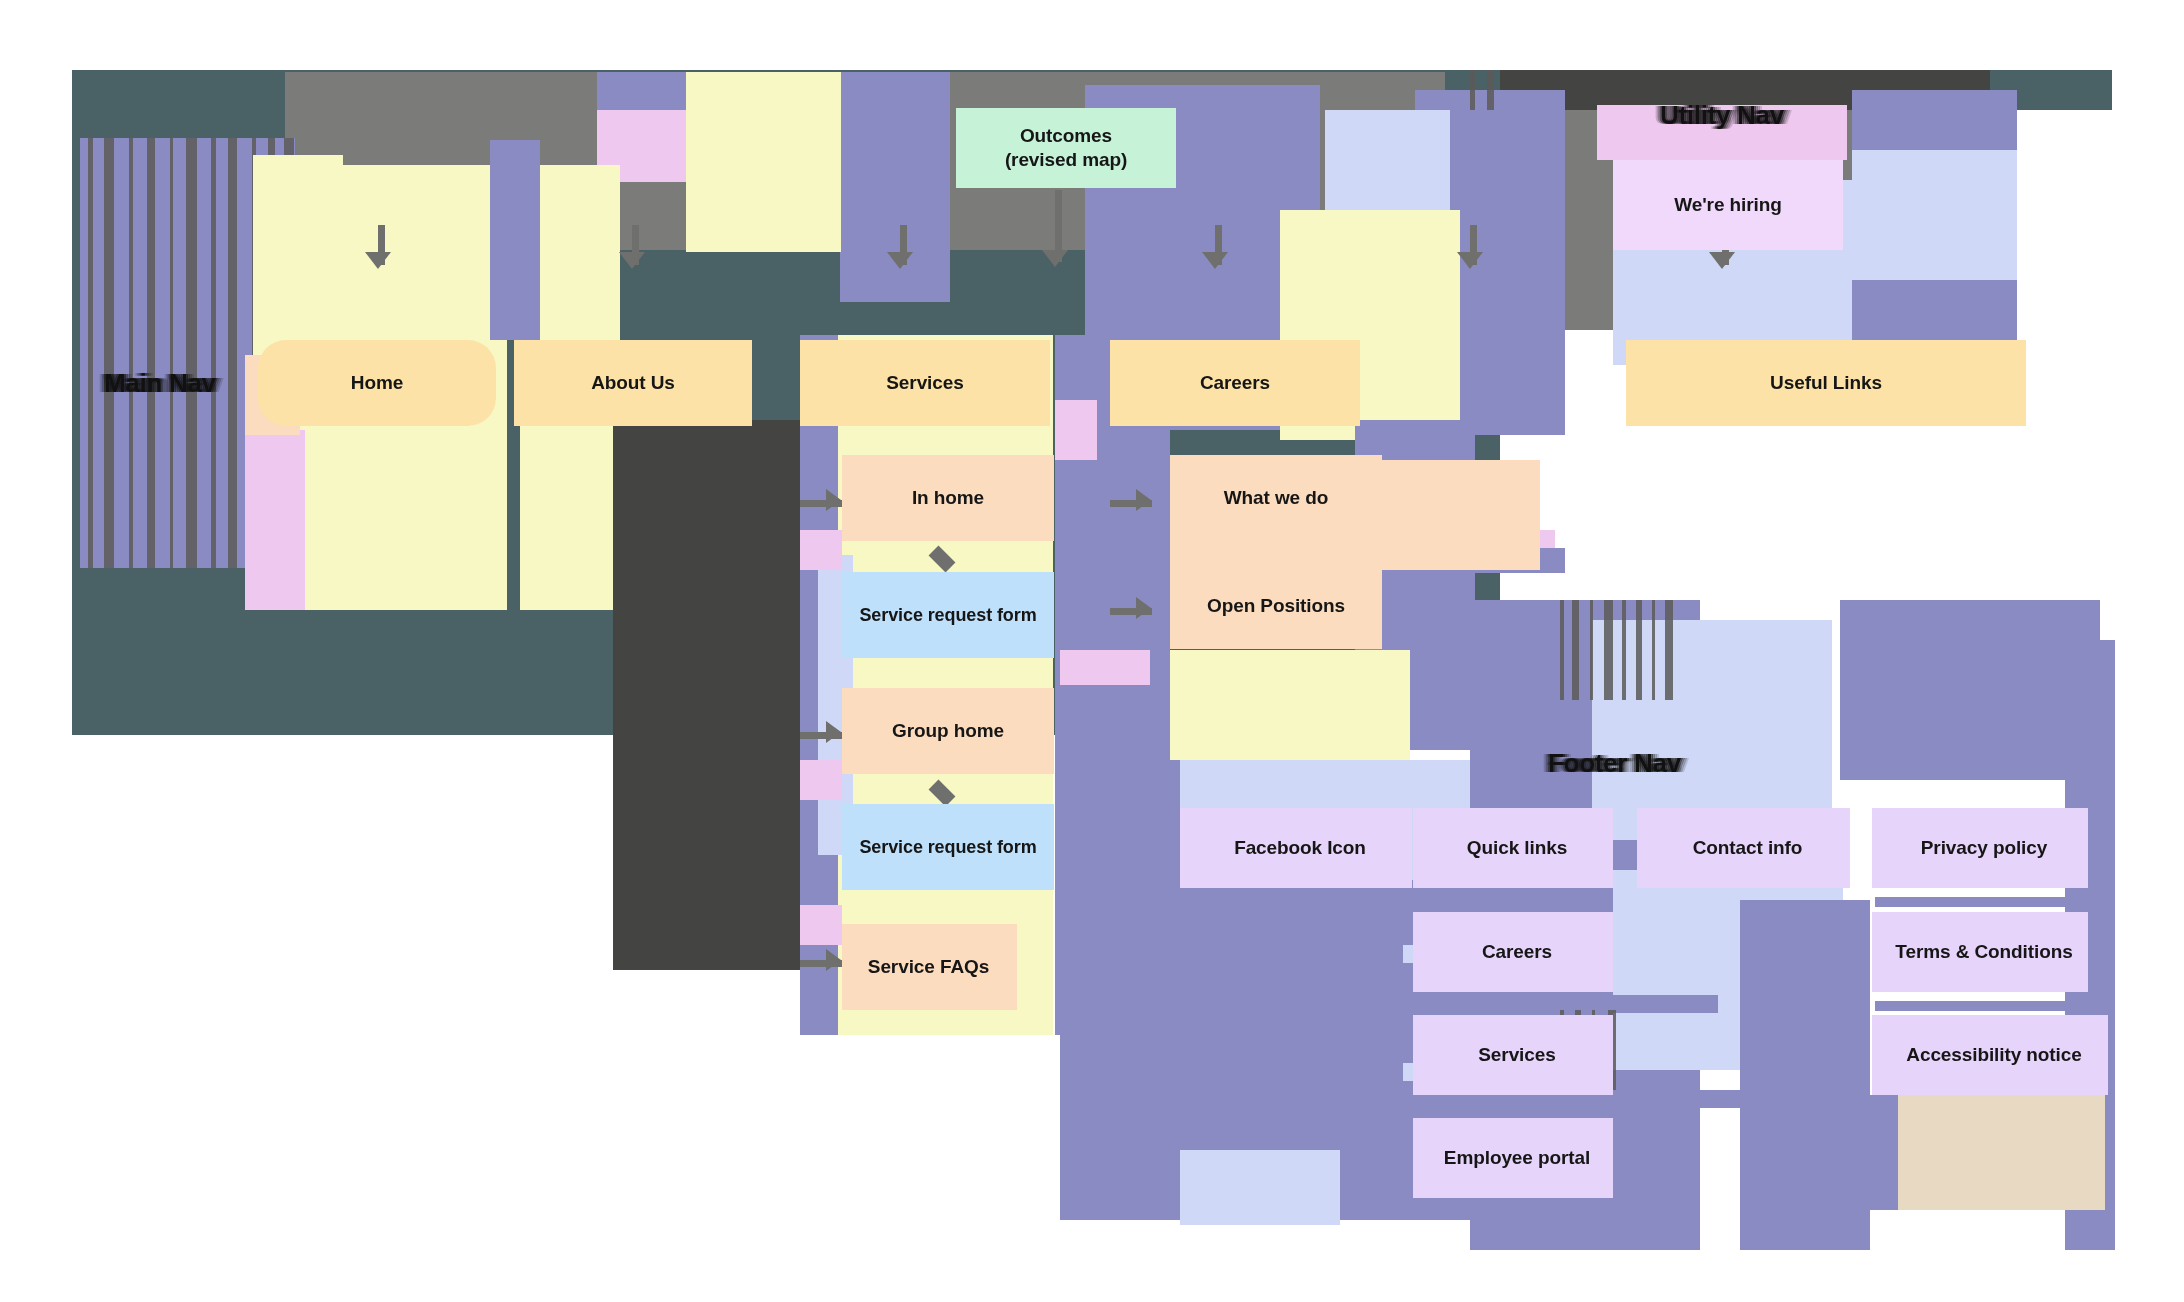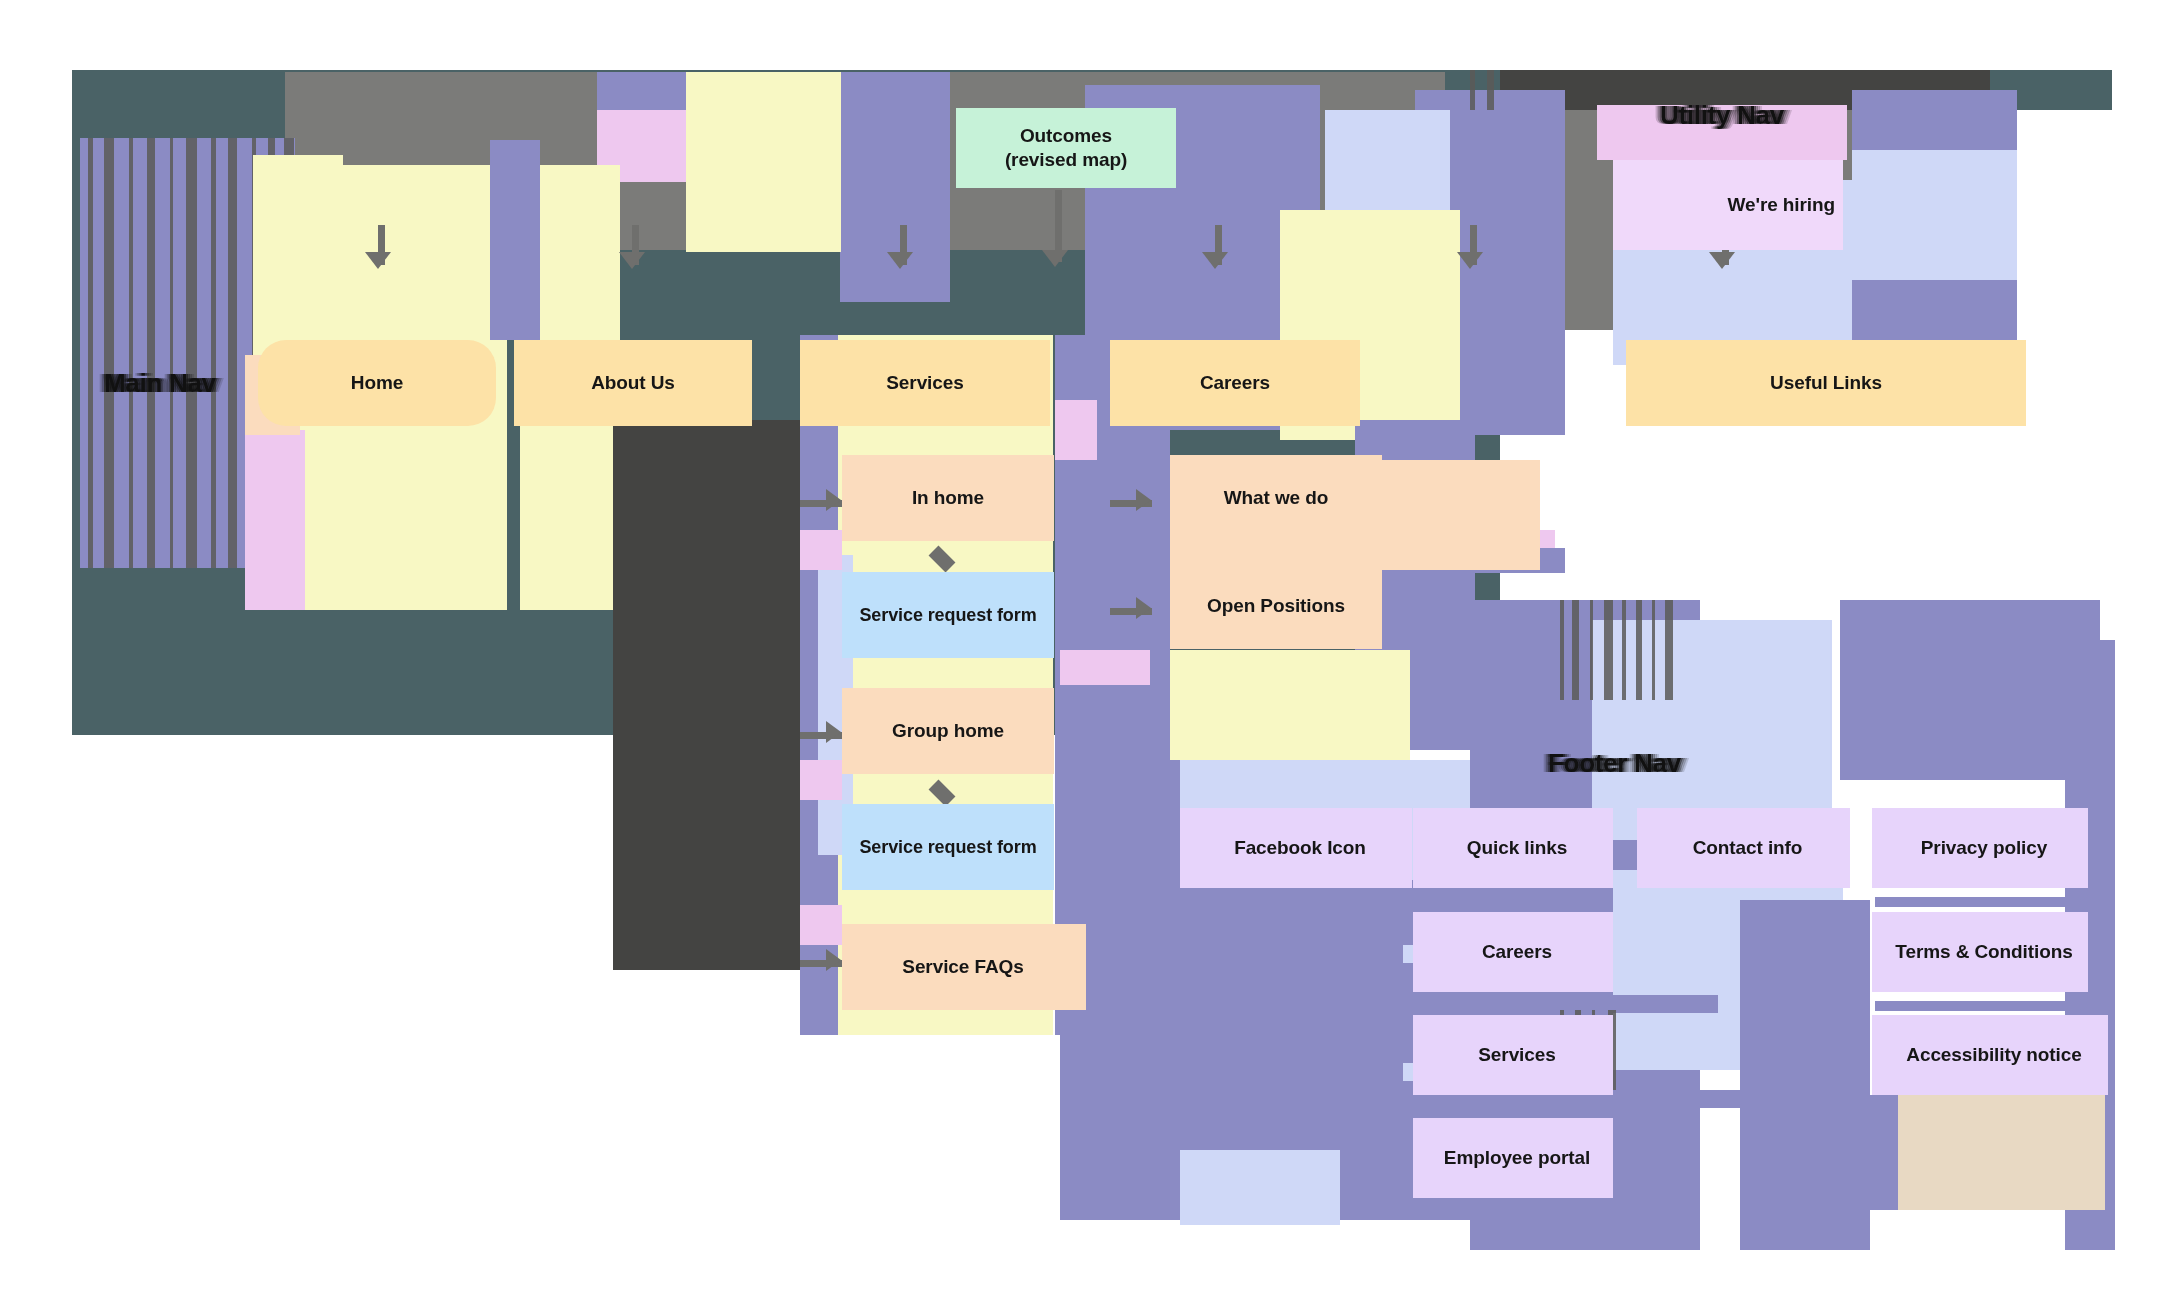--- a/index.html
+++ b/index.html
@@ -28,21 +28,21 @@
     line-height:1.24;
     letter-spacing:-0.1px;
     padding:0 8px;
     box-sizing:border-box;
   }
   .n-yellow{background:#fde2a7;}
   .n-peach {background:#fbdcbe;}
   .n-blue  {background:#bee0fb;}
   .n-green {background:#c6f2d8;}
   .n-lilac {background:#e7d4fb;padding-left:16px;}
-  .n-pinkl {background:#f0d9fa;justify-content:flex-end;}
+  .n-pinkl {background:#f0d9fa;}
 
   
   .seclabel{
     position:absolute;
     font-weight:800;
     font-size:26px;
     color:#111111;
     letter-spacing:-0.3px;
     white-space:nowrap;
     text-shadow:
@@ -238,21 +238,21 @@
   </div>
   <div class="node n-blue" style="left:842px;top:572px;width:212px;height:86px;font-size:18px;">
     <span>Service request form</span>
   </div>
   <div class="node n-peach" style="left:842px;top:688px;width:212px;height:86px;">
     <span>Group home</span>
   </div>
   <div class="node n-blue" style="left:842px;top:804px;width:212px;height:86px;font-size:18px;">
     <span>Service request form</span>
   </div>
-  <div class="node n-peach" style="left:842px;top:924px;width:244px;height:86px;padding-left:6px;">
+  <div class="node n-peach" style="left:842px;top:924px;width:175px;height:86px;padding-left:6px;">
     <span>Service FAQs</span>
   </div>
 
   <div class="node n-peach" style="left:1170px;top:455px;width:212px;height:86px;">
     <span>What we do</span>
   </div>
   <div class="node n-peach" style="left:1170px;top:563px;width:212px;height:86px;">
     <span>Open Positions</span>
   </div>
 

